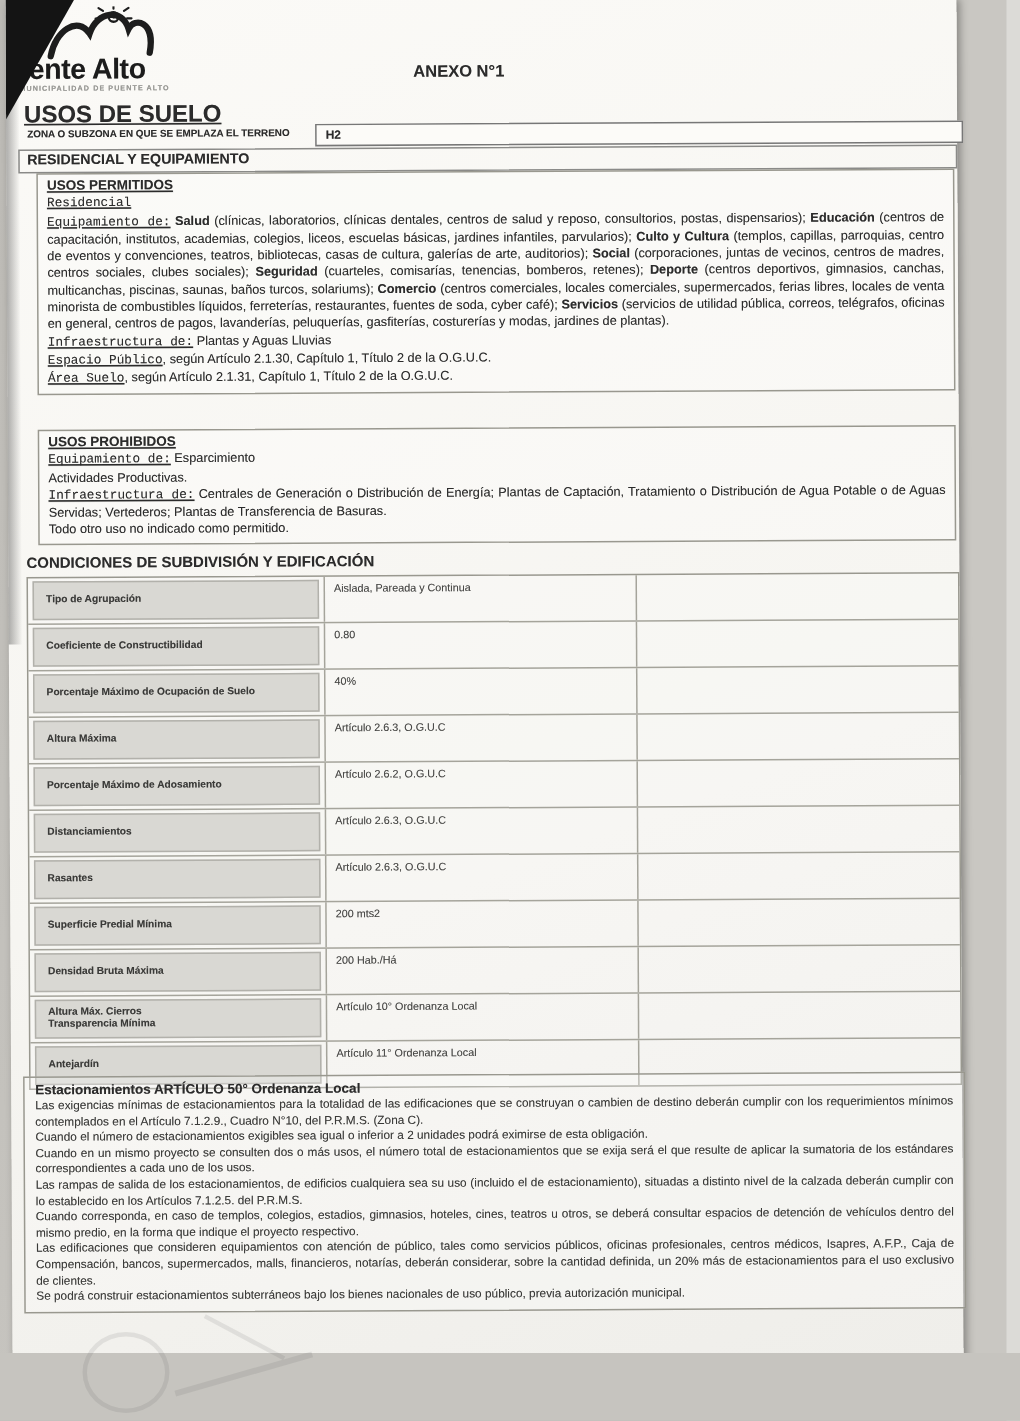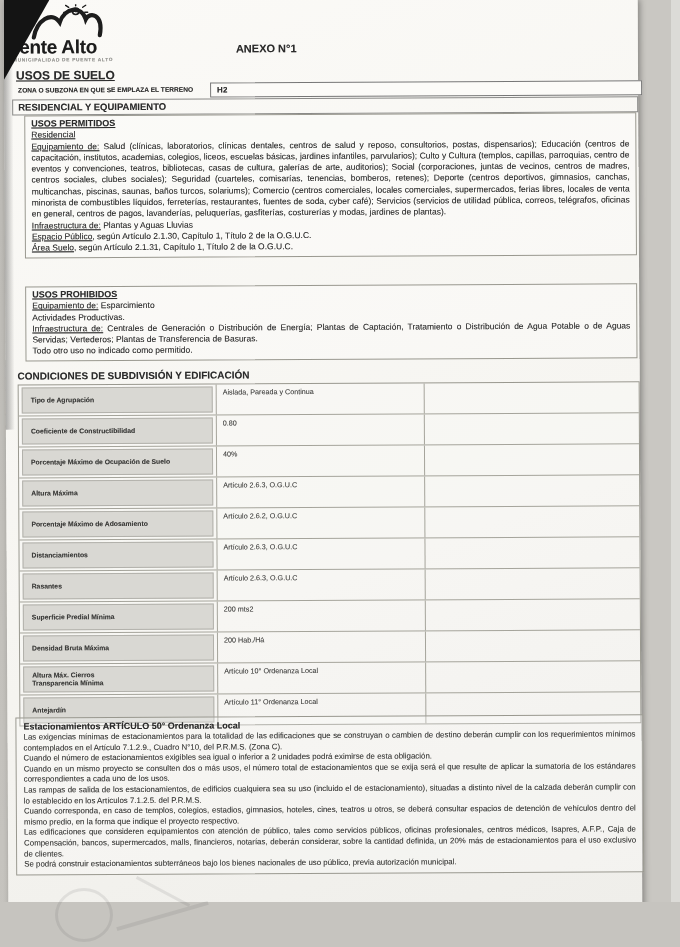--- a/index.html
+++ b/index.html
@@ -22,40 +22,40 @@
     background:#141414;clip-path:polygon(0 0,46px 0,0 80px);}
   .left-shadow{position:absolute;left:0;top:0;width:9px;height:430px;
     background:linear-gradient(90deg,rgba(20,20,20,.55),rgba(20,20,20,0));opacity:.6;}
   .content{position:absolute;inset:0;font-size:8.5px;text-shadow:0 0 .4px rgba(40,40,40,.35);}
 
   
   .logo{position:absolute;left:2px;top:2px;width:160px;height:64px;}
   .logo svg{position:absolute;left:24px;top:3px;}
   .brand{position:absolute;left:2px;top:35px;font-size:19px;font-weight:bold;letter-spacing:-.3px;color:#1c1c1c;}
   .brand-sub{position:absolute;left:7px;top:56px;font-size:4.8px;letter-spacing:.7px;color:#9a9a96;font-weight:bold;}
-  .doc-title{position:absolute;left:232px;top:44px;width:140px;text-align:left;font-size:11px;font-weight:bold;}
-
-  
-  .sec-usos{position:absolute;left:12px;top:69px;font-size:12px;font-weight:bold;text-decoration:underline;}
+  .doc-title{position:absolute;left:232px;top:44px;width:140px;text-align:center;font-size:11px;font-weight:bold;}
+
+  
+  .sec-usos{position:absolute;left:12px;top:69px;font-size:16px;font-weight:bold;text-decoration:underline;}
   .zona-row{position:absolute;left:14px;top:84px;width:620px;height:14px;}
   .zona-label{position:absolute;left:0;top:3px;font-size:6.6px;font-weight:bold;}
   .zona-box{position:absolute;left:192px;top:0;width:430px;height:13px;border:1px solid #777;background:#fcfbf8;}
   .zona-value{position:absolute;left:6px;top:2px;font-size:8px;font-weight:bold;}
   .strip{position:absolute;left:8px;top:100px;width:624px;height:14px;border:1px solid #8a8a88;}
   .strip-label{padding-left:5px;font-size:9.5px;font-weight:bold;line-height:13px;}
 
   
   .box{position:absolute;border:1px solid #99988f;background:rgba(255,255,255,.25);padding:2px 6px 3px 6px;line-height:11.3px;}
   .box1{left:20px;top:116px;width:598px;}
   .box2{left:20px;top:287px;width:598px;}
   .box-h{font-size:9px;font-weight:bold;text-decoration:underline;}
   .line{font-size:8.5px;}
   .para{font-size:8.5px;text-align:justify;}
-  .b{font-weight:normal;}
-  .u{text-decoration:underline;}
+  .b{font-weight:bold;}
+  .u{text-decoration:underline;font-family:Liberation Mono, monospace;}
 
   
   .sec-cond{position:absolute;left:12px;top:371px;font-size:10px;font-weight:bold;}
   .cond-table{position:absolute;left:12px;top:385px;width:620px;border:1px solid #99988f;background:rgba(255,255,255,.2);}
   .cond-row{display:grid;grid-template-columns:197px 208px 1fr;height:30px;border-bottom:1px solid #a5a49b;}
   .cond-row:last-child{border-bottom:none;}
   .cell-label{position:relative;}
   .cell-label .inner{
     position:absolute;left:3px;right:3px;top:2px;bottom:2px;
     background:#d9d8d3;border:1px solid #b2b1ab;

